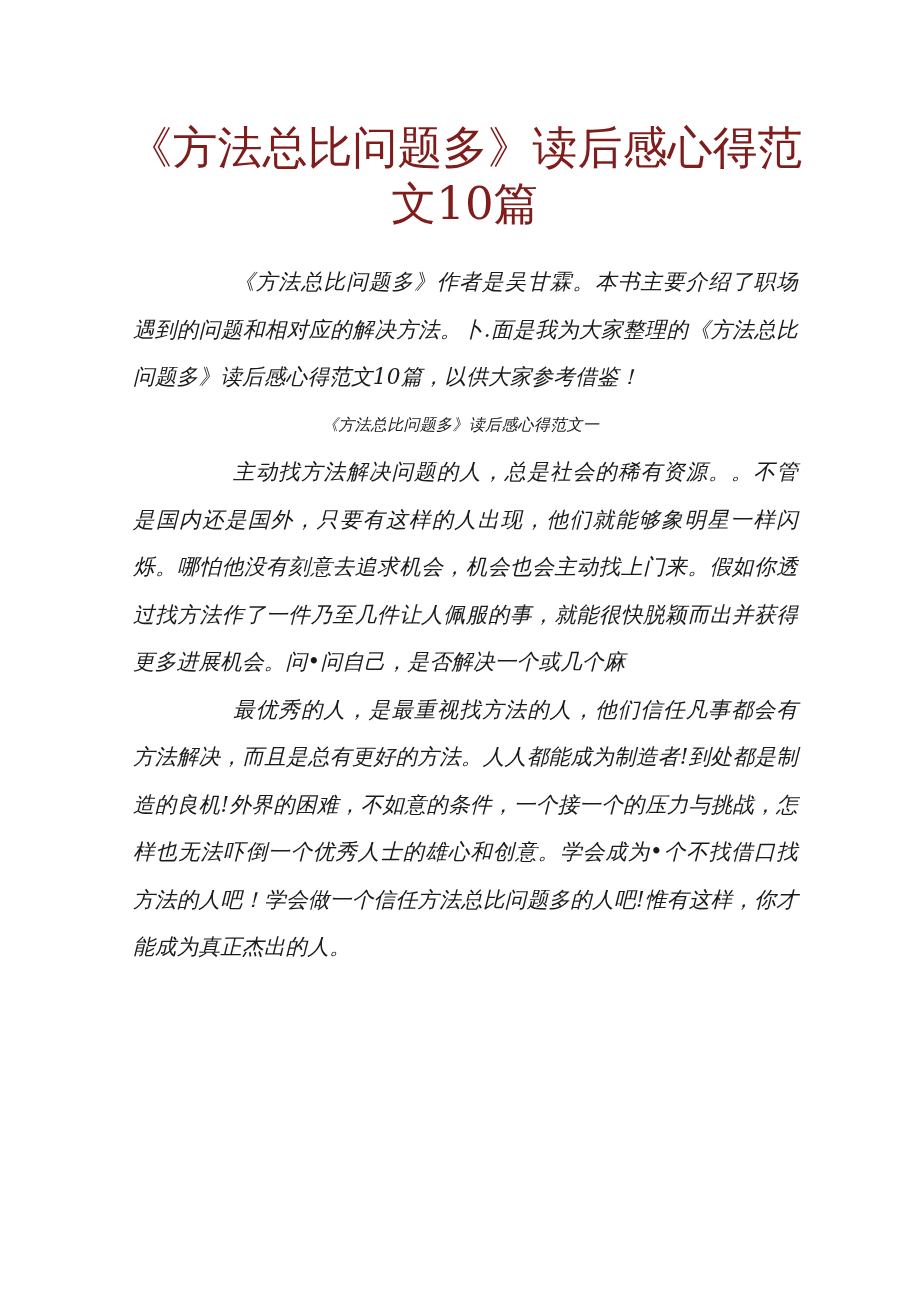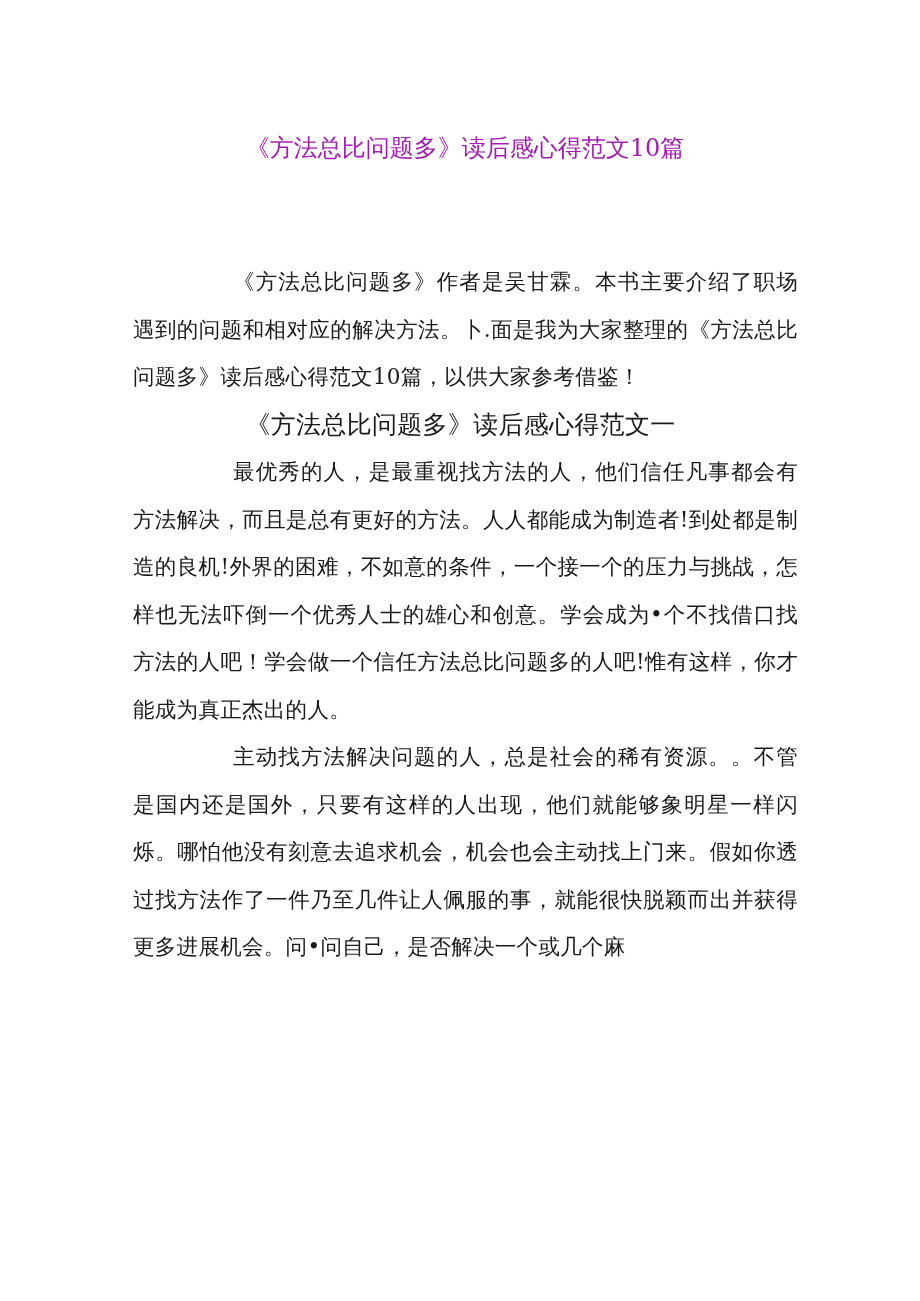--- a/index.html
+++ b/index.html
@@ -21,56 +21,57 @@
       width: 920px;
       height: 1301px;
       background: #ffffff;
     }
     .title {
       position: absolute;
       left: 120px;
       width: 690px;
       top: 120px;
       text-align: center;
-      color: #a21caf;
-      font-size: 24px;
+      color: #7f1d1d;
+      font-size: 45px;
       line-height: 56px;
       letter-spacing: 0px;
       margin: 0;
       font-weight: normal;
     }
     .content {
       position: absolute;
       left: 133px;
       top: 258px;
       width: 665px;
+      font-style: italic;
     }
     .para {
       margin: 0;
       font-size: 21.5px;
       line-height: 47.5px;
       text-indent: 100px;
       text-align: justify;
       letter-spacing: 0.3px;
     }
     .subheading {
       margin: 0;
-      font-size: 25px;
+      font-size: 16px;
       line-height: 47.5px;
       text-align: center;
       text-indent: 0;
       letter-spacing: 0.3px;
       padding-right: 10px;
     }
   </style>
 </head>
 <body>
 
 <div class="page">
   <h1 class="title">《方法总比问题多》读后感心得范文10篇</h1>
 
   <div class="content">
     <p class="para">《方法总比问题多》作者是吴甘霖。本书主要介绍了职场遇到的问题和相对应的解决方法。卜.面是我为大家整理的《方法总比问题多》读后感心得范文10篇，以供大家参考借鉴！</p>
     <p class="subheading">《方法总比问题多》读后感心得范文一</p>
+    <p class="para">主动找方法解决问题的人，总是社会的稀有资源。。不管是国内还是国外，只要有这样的人出现，他们就能够象明星一样闪烁。哪怕他没有刻意去追求机会，机会也会主动找上门来。假如你透过找方法作了一件乃至几件让人佩服的事，就能很快脱颖而出并获得更多进展机会。问•问自己，是否解决一个或几个麻</p>
     <p class="para">最优秀的人，是最重视找方法的人，他们信任凡事都会有方法解决，而且是总有更好的方法。人人都能成为制造者!到处都是制造的良机!外界的困难，不如意的条件，一个接一个的压力与挑战，怎样也无法吓倒一个优秀人士的雄心和创意。学会成为•个不找借口找方法的人吧！学会做一个信任方法总比问题多的人吧!惟有这样，你才能成为真正杰出的人。</p>
-    <p class="para">主动找方法解决问题的人，总是社会的稀有资源。。不管是国内还是国外，只要有这样的人出现，他们就能够象明星一样闪烁。哪怕他没有刻意去追求机会，机会也会主动找上门来。假如你透过找方法作了一件乃至几件让人佩服的事，就能很快脱颖而出并获得更多进展机会。问•问自己，是否解决一个或几个麻</p>
   </div>
 </div>
 
 </body></html>

